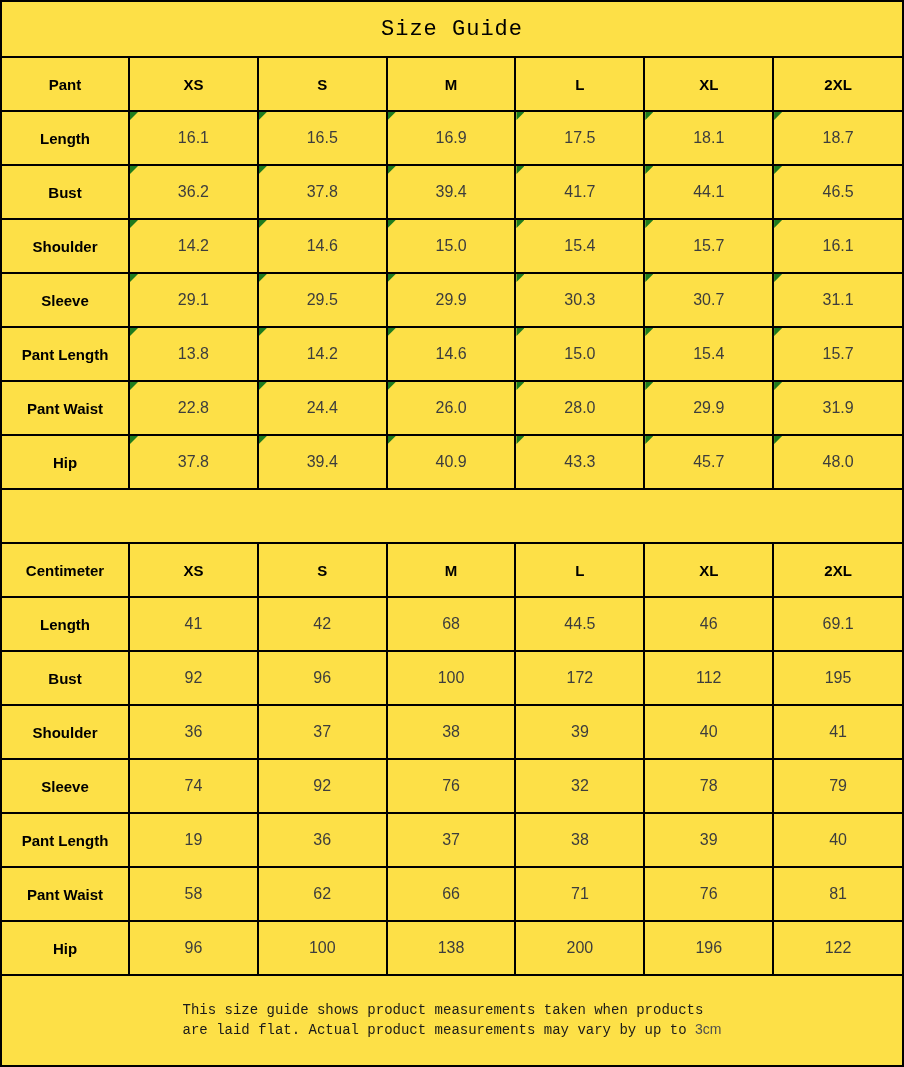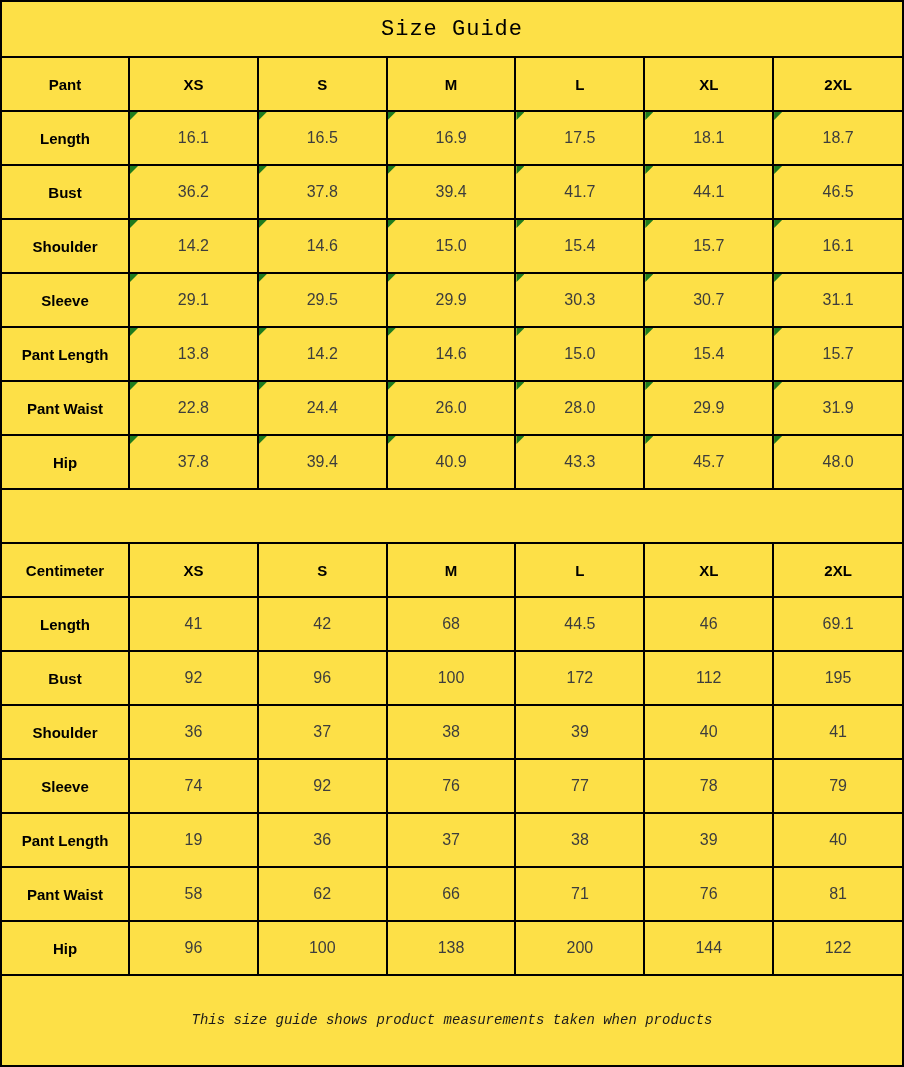--- a/index.html
+++ b/index.html
@@ -75,21 +75,20 @@
   }
   .gap-row {
     flex: none;
     height: 52px;
   }
   .footer {
     flex: 1;
     display: flex;
     align-items: center;
     justify-content: center;
-    font-style: italic;
   }
   .footer-text {
     display: inline-block;
     text-align: left;
     font-family: "Liberation Mono", "DejaVu Sans Mono", monospace;
     font-size: 14px;
     line-height: 19px;
     color: #1a1a1a;
   }
   .footer-cm {
@@ -223,21 +222,21 @@
           <td class="value-cell">38</td>
           <td class="value-cell">39</td>
           <td class="value-cell">40</td>
           <td class="value-cell">41</td>
         </tr>
         <tr>
           <th class="row-label">Sleeve</th>
           <td class="value-cell">74</td>
           <td class="value-cell">92</td>
           <td class="value-cell">76</td>
-          <td class="value-cell">77</td>
+          <td class="value-cell">32</td>
           <td class="value-cell">78</td>
           <td class="value-cell">79</td>
         </tr>
         <tr>
           <th class="row-label">Pant Length</th>
           <td class="value-cell">19</td>
           <td class="value-cell">36</td>
           <td class="value-cell">37</td>
           <td class="value-cell">38</td>
           <td class="value-cell">39</td>
@@ -251,25 +250,26 @@
           <td class="value-cell">71</td>
           <td class="value-cell">76</td>
           <td class="value-cell">81</td>
         </tr>
         <tr>
           <th class="row-label">Hip</th>
           <td class="value-cell">96</td>
           <td class="value-cell">100</td>
           <td class="value-cell">138</td>
           <td class="value-cell">200</td>
-          <td class="value-cell">144</td>
+          <td class="value-cell">196</td>
           <td class="value-cell">122</td>
         </tr>
       </tbody>
     </table>
 
   <div class="footer">
     <div class="footer-text">
       <div>This size guide shows product measurements taken when products</div>
+      <div><span>are laid flat. Actual product measurements may vary by up to </span><span class="footer-cm">3cm</span></div>
     </div>
   </div>
 
 </div>
 
 </body></html>

